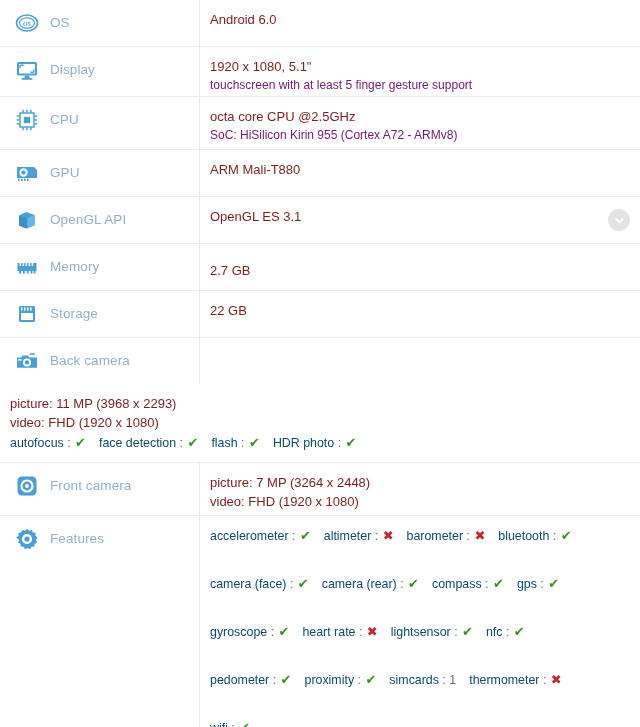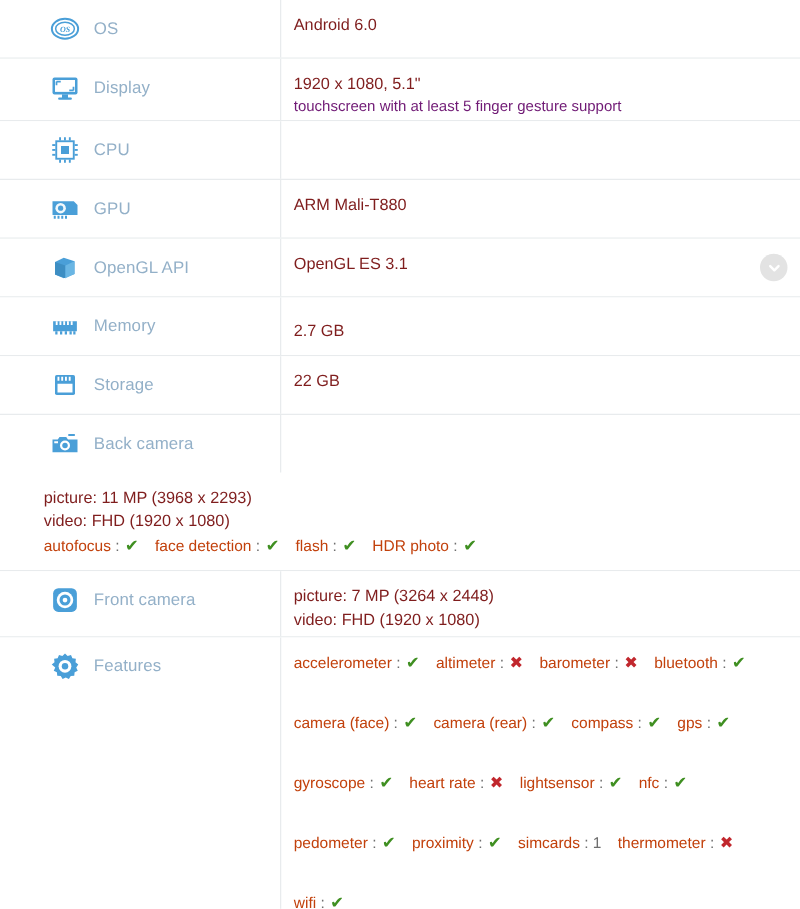--- a/index.html
+++ b/index.html
@@ -16,21 +16,20 @@
     display: flex;
     flex-direction: column;
     background: #ffffff;
   }
   .spec-row {
     display: flex;
     flex-direction: row;
     border-bottom: 1px solid #e8ebed;
     position: relative;
     background: #ffffff;
-    padding-left: 25px;
   }
   .spec-row:last-child { border-bottom: none; }
 
   .label-cell {
     width: 200px;
     min-width: 200px;
     border-right: 1px solid #e8ebed;
     display: flex;
     align-items: flex-start;
     padding: 10px 0 10px 12px;
@@ -79,21 +78,21 @@
     line-height: 19px;
     white-space: nowrap;
   }
   .feat-line.spaced { margin-top: 28px; }
   .feat {
     display: inline-block;
     margin-right: 13px;
     white-space: nowrap;
   }
   .feat:last-child { margin-right: 0; }
-  .feat .fname { color: #c2410c; }
+  .feat .fname { color: #0c4a6e; }
   .mark-yes {
     color: #3f8f21;
     font-weight: bold;
     font-size: 13px;
     padding-left: 1px;
   }
   .mark-no {
     color: #c1272d;
     font-weight: bold;
     font-size: 13px;
@@ -192,20 +191,24 @@
               <rect x="1.8" y="11.2" width="2.6" height="1.5"></rect>
               <rect x="1.8" y="15.1" width="2.6" height="1.5"></rect>
             <rect x="19.6" y="7.3" width="2.6" height="1.5"></rect>
               <rect x="19.6" y="11.2" width="2.6" height="1.5"></rect>
               <rect x="19.6" y="15.1" width="2.6" height="1.5"></rect>
           </g>
         </svg>
       </span>
       <span class="label-text">CPU</span>
     </div>
+    <div class="value-cell">
+      <div class="val-primary">octa core CPU @2.5GHz</div>
+      <div class="val-secondary">SoC: HiSilicon Kirin 955 (Cortex A72 - ARMv8)</div>
+    </div>
   </div>
 
   <div class="spec-row r-gpu">
     <div class="label-cell">
       <span class="icon-wrap">
         <svg width="24" height="24" viewBox="0 0 24 24">
           <path d="M2 6h17l3 3v8H2z" fill="#4a9fd8"></path>
           <circle cx="8.5" cy="11.5" r="4.2" fill="#ffffff" opacity="0.92"></circle>
           <circle cx="8.5" cy="11.5" r="2.1" fill="#4a9fd8"></circle>
           <g fill="#4a9fd8">

